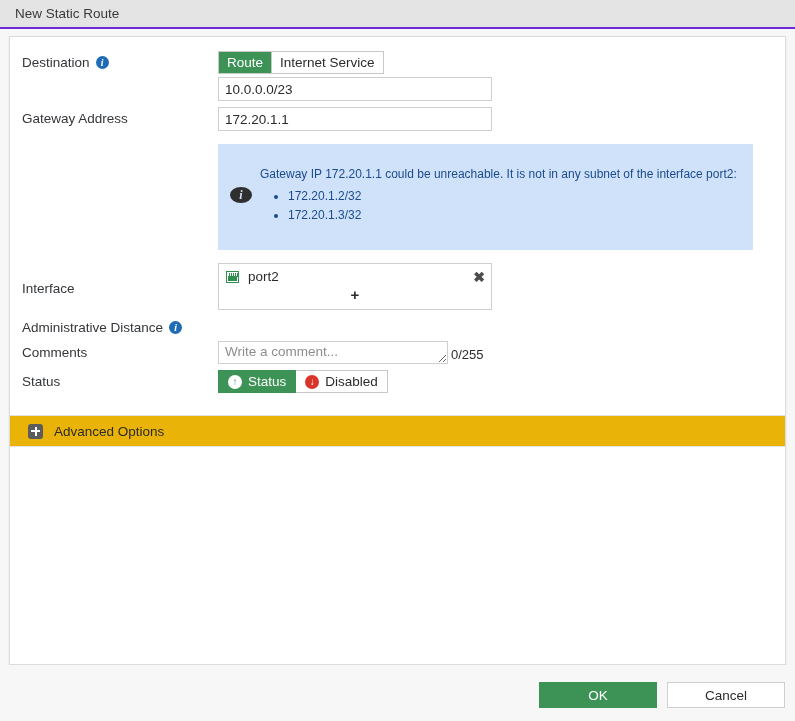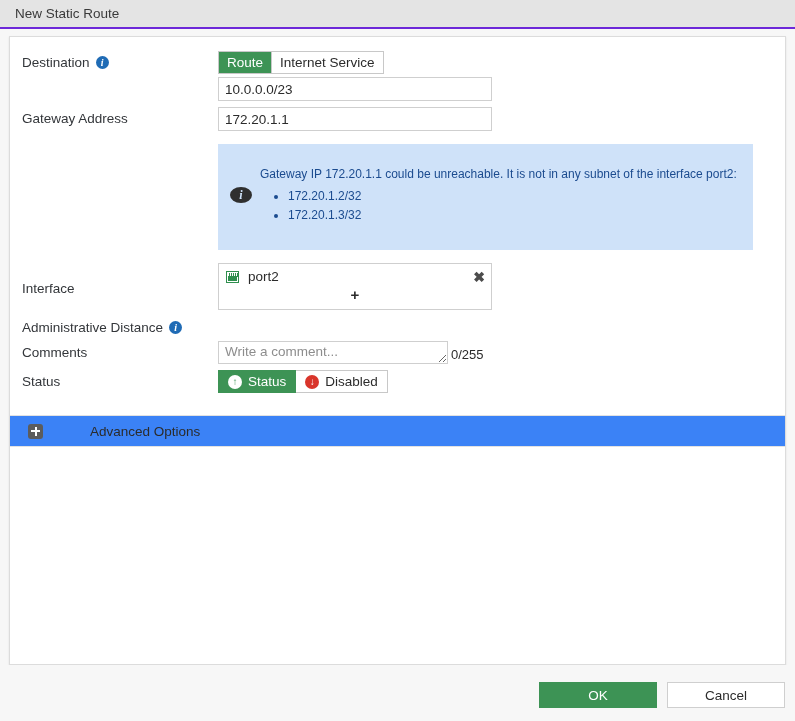--- a/index.html
+++ b/index.html
@@ -269,29 +269,28 @@
     font-size: 10px;
     line-height: 1;
     flex: 0 0 14px;
   }
   .arrow-up { background: #ffffff; color: #3d9355; }
   .arrow-down { background: #d9352b; color: #ffffff; }
 
   
   .adv {
     margin-top: 16px;
-    background: #3b82f6;
+    background: #eab308;
     border-top: 1px solid #e2e2e2;
     border-bottom: 1px solid #e2e2e2;
     height: 32px;
     display: flex;
     align-items: center;
     padding-left: 18px;
     cursor: pointer;
-    gap: 36px;
   }
   .plus-box {
     width: 15px; height: 15px;
     background: #5c5c5c;
     border-radius: 3px;
     position: relative;
     flex: 0 0 15px;
     margin-right: 11px;
   }
   .plus-box::before, .plus-box::after {

